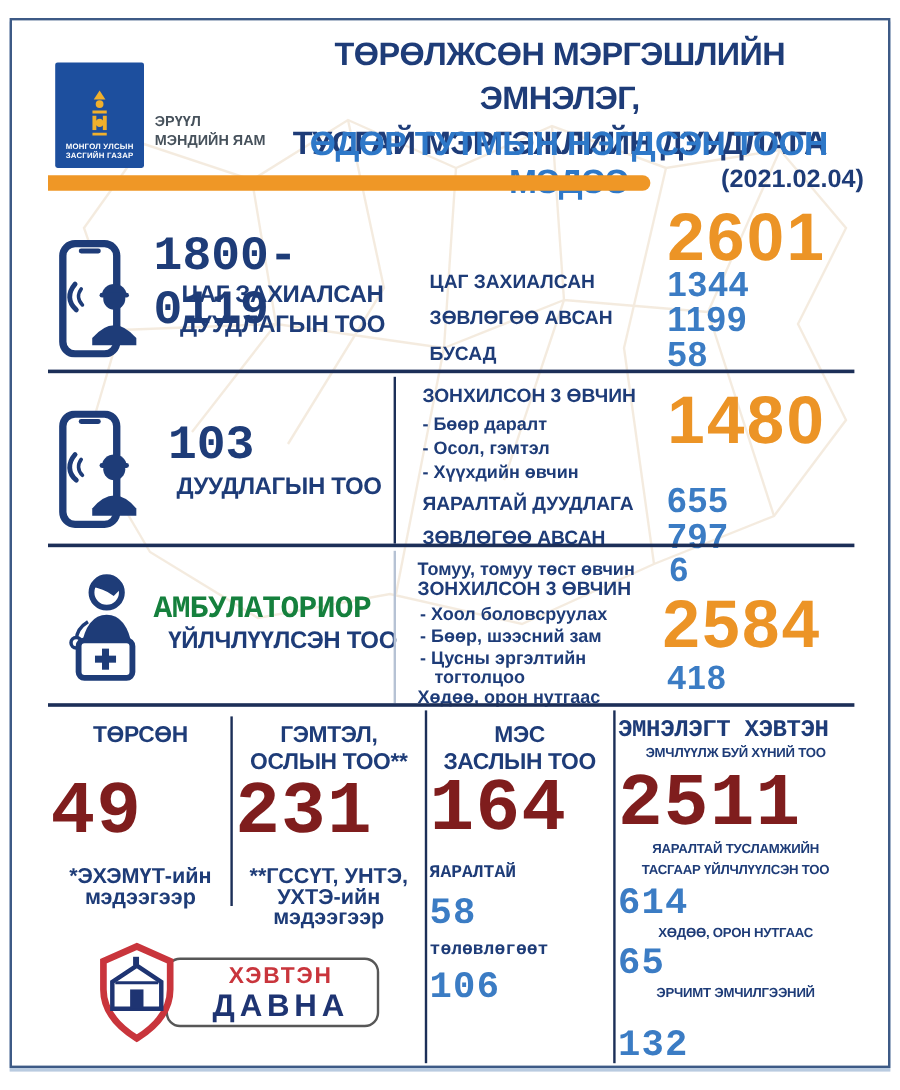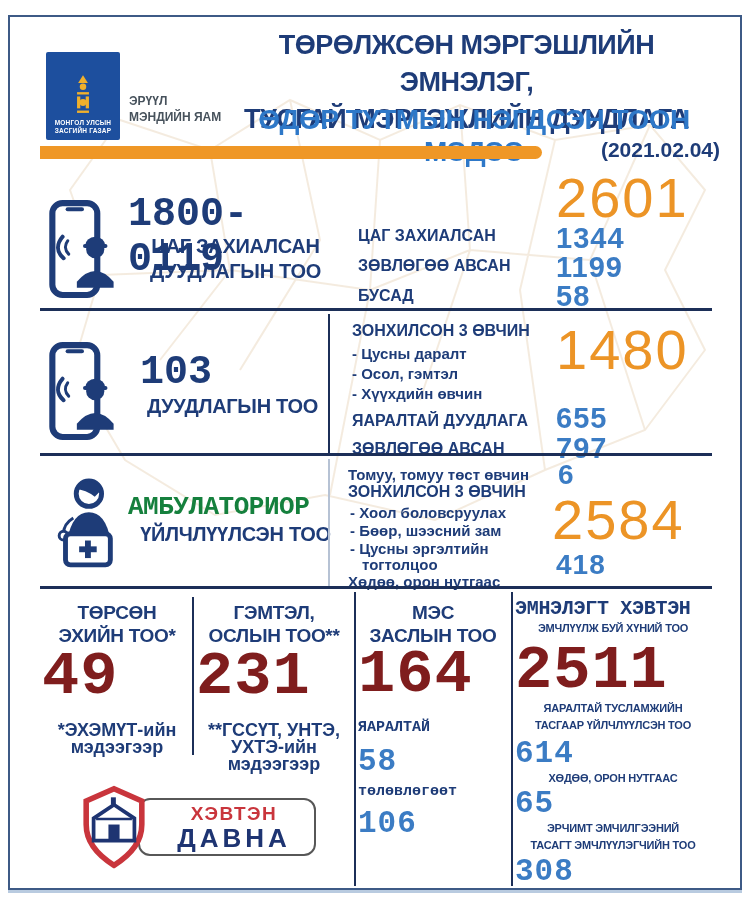--- a/index.html
+++ b/index.html
@@ -5,21 +5,21 @@
   html,body{margin:0;padding:0;background:#fff;}
   body{width:750px;height:908px;font-family:"Liberation Sans",sans-serif;position:relative;overflow:hidden;}
   .abs{position:absolute;}
   .ctr{text-align:left;font-family:Liberation Mono, monospace;}
   .frame{left:8px;top:15px;width:730px;height:871px;border:2px solid #3d5a86;box-shadow:0 3px 0 #b9cbe0;}
   .hline{background:#1c2f58;height:3px;}
   .vline{background:#1c2f58;width:2px;}
   .vline-light{background:#b6c2d4;width:2px;}
   .title-main{font-size:27px;font-weight:700;color:#1e3c78;letter-spacing:-0.5px;line-height:37px;text-align:center;}
   .title-sub{font-size:28px;font-weight:700;color:#2e78c8;letter-spacing:-0.5px;text-align:center;}
-  .big-orange{font-size:56px;font-weight:400;color:#ec9426;line-height:1;letter-spacing:2px;}
+  .big-orange{font-size:56px;font-weight:700;color:#ec9426;line-height:1;letter-spacing:2px;}
   .num-blue{font-size:29px;font-weight:700;color:#3b7cc4;line-height:1;letter-spacing:1px;}
   .num-blue-md{font-size:31px;font-weight:700;color:#3b7cc4;line-height:1;letter-spacing:1px;}
   .num-blue-xl{font-size:62px;font-weight:700;color:#7f1d1d;line-height:1;letter-spacing:1px;}
   .label-md{font-size:16px;font-weight:700;color:#1e3c78;}
   .label-sm{font-size:15px;font-weight:700;color:#1e3c78;line-height:19px;}
   .sec-title{font-size:20px;font-weight:700;color:#1e3c78;line-height:25px;text-align:center;letter-spacing:-0.3px;}
   .phone-num{font-size:40px;font-weight:700;color:#1e3c78;letter-spacing:0;}
   .col-title{font-size:19px;font-weight:700;color:#1e3c78;line-height:23px;text-align:center;letter-spacing:-0.3px;}
   .foot{font-size:18px;font-weight:700;color:#1e3c78;line-height:17px;text-align:center;}
   .sublabel{font-size:11px;font-weight:700;color:#1e3c78;line-height:17px;text-align:center;letter-spacing:-0.2px;}
@@ -115,21 +115,21 @@
   <rect x="34" y="43" width="24" height="4" rx="2" fill="#1e3c78"></rect>
   <path d="M28 80 q18 -21 36 0 v6 h-36 z" fill="#1e3c78"></path>
 </svg>
 
 <div class="abs phone-num ctr" style="left:140px;top:350px;width:185px;">103</div>
 <div class="abs sec-title" style="left:140px;top:394px;width:185px;">ДУУДЛАГЫН ТОО</div>
 
 <div class="abs vline" style="left:328px;top:314px;height:139px;"></div>
 
 <div class="abs label-md" style="left:352px;top:322px;width:200px;">ЗОНХИЛСОН 3 ӨВЧИН</div>
-<div class="abs label-sm" style="left:352px;top:344px;width:200px;">- Цусны даралт</div>
+<div class="abs label-sm" style="left:352px;top:344px;width:200px;">- Бөөр даралт</div>
 <div class="abs label-sm" style="left:352px;top:364px;width:200px;">- Осол, гэмтэл</div>
 <div class="abs label-sm" style="left:352px;top:384px;width:200px;">- Хүүхдийн өвчин</div>
 <div class="abs label-md" style="left:352px;top:412px;width:200px;">ЯАРАЛТАЙ ДУУДЛАГА</div>
 <div class="abs label-md" style="left:352px;top:440px;width:200px;">ЗӨВЛӨГӨӨ АВСАН</div>
 
 <div class="abs big-orange" style="left:556px;top:322px;">1480</div>
 <div class="abs num-blue" style="left:556px;top:404px;">655</div>
 <div class="abs num-blue" style="left:556px;top:434px;">797</div>
 
 <div class="abs hline" style="left:40px;top:453px;width:672px;"></div>
@@ -163,21 +163,20 @@
 <div class="abs num-blue" style="left:556px;top:551px;font-size:28px;">418</div>
 
 <div class="abs hline" style="left:40px;top:586px;width:672px;"></div>
 
 <div class="abs vline" style="left:192px;top:597px;height:158px;"></div>
 <div class="abs vline" style="left:354px;top:592px;height:294px;"></div>
 <div class="abs vline" style="left:511px;top:592px;height:294px;"></div>
 
 <div class="abs col-title" style="left:42px;top:601px;width:150px;">
   <div>ТӨРСӨН</div>
-  <div>ЭХИЙН ТОО*</div>
 </div>
 <div class="abs num-blue-xl ctr" style="left:42px;top:646px;width:150px;">49</div>
 <div class="abs foot" style="left:42px;top:722px;width:150px;">
   <div>*ЭХЭМҮТ-ийн</div>
   <div>мэдээгээр</div>
 </div>
 
 <div class="abs col-title" style="left:196px;top:601px;width:156px;">
   <div>ГЭМТЭЛ,</div>
   <div>ОСЛЫН ТОО**</div>
@@ -203,23 +202,22 @@
 <div class="abs num-blue-xl ctr" style="left:515px;top:640px;width:196px;">2511</div>
 <div class="abs sublabel" style="left:515px;top:700px;width:196px;">
   <div>ЯАРАЛТАЙ ТУСЛАМЖИЙН</div>
   <div>ТАСГААР ҮЙЛЧЛҮҮЛСЭН ТОО</div>
 </div>
 <div class="abs num-blue-md ctr" style="left:515px;top:738px;width:196px;">614</div>
 <div class="abs sublabel" style="left:515px;top:770px;width:196px;">ХӨДӨӨ, ОРОН НУТГААС</div>
 <div class="abs num-blue-md ctr" style="left:515px;top:788px;width:196px;">65</div>
 <div class="abs sublabel" style="left:515px;top:820px;width:196px;">
   <div>ЭРЧИМТ ЭМЧИЛГЭЭНИЙ</div>
-  <div>ТАСАГТ ЭМЧЛҮҮЛЭГЧИЙН ТОО</div>
-</div>
-<div class="abs num-blue-md ctr" style="left:515px;top:856px;width:196px;">308</div>
+</div>
+<div class="abs num-blue-md ctr" style="left:515px;top:856px;width:196px;">132</div>
 
 <div class="abs" style="left:80px;top:782px;width:220px;height:92px;">
   <div class="pill">
     <div class="camp1">ХЭВТЭН</div>
     <div class="camp2">ДАВНА</div>
   </div>
   <svg class="abs" style="left:0;top:0;" width="68" height="90" viewBox="0 0 110 140">
     <path d="M55 8 L100 28 V66 Q100 104 55 132 Q10 104 10 66 V28 Z" fill="#fff" stroke="#c9353c" stroke-width="9"></path>
     <path d="M55 34 L88 56 V92 H22 V56 Z" fill="#fff" stroke="#1e3472" stroke-width="6"></path>
     <path d="M26 57 H84" stroke="#1e3472" stroke-width="4"></path>

